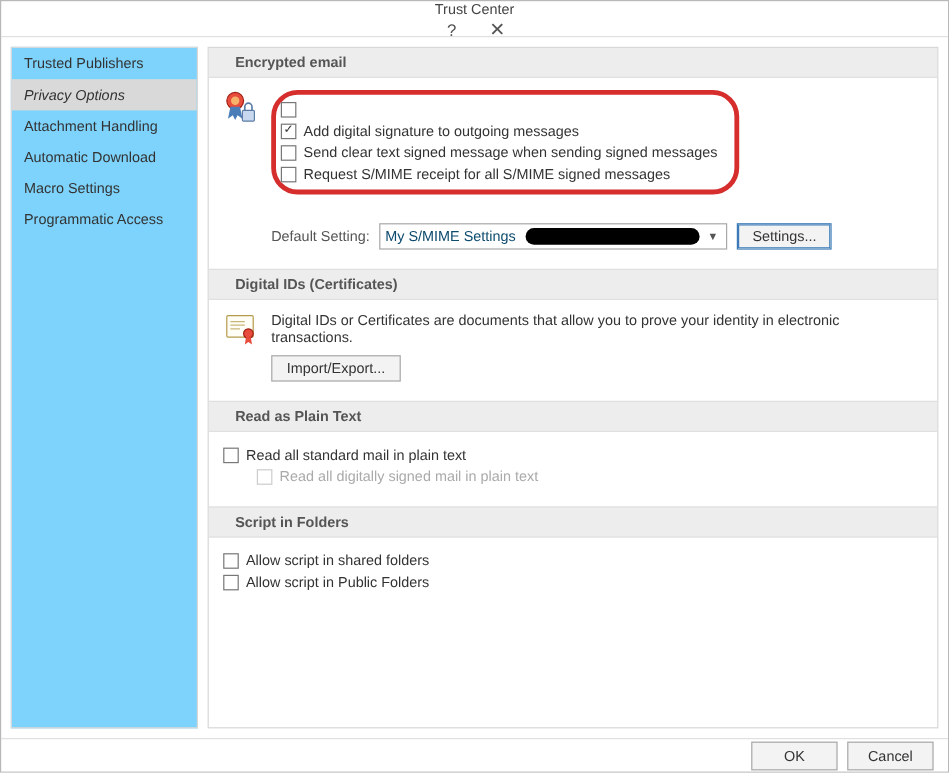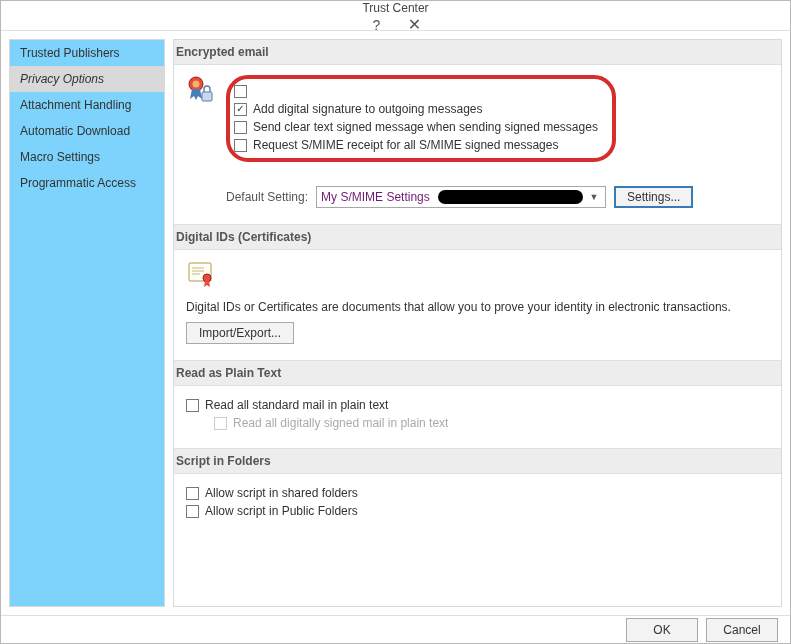--- a/index.html
+++ b/index.html
@@ -78,21 +78,21 @@
     .main {
       flex: 1;
       border: 1px solid #d8d8d8;
       padding: 0;
       overflow: auto;
     }
     .section-header {
       background: #ededed;
       border-top: 1px solid #e0e0e0;
       border-bottom: 1px solid #e0e0e0;
-      padding: 5px 2px;
+      padding: 5px 22px;
       font-weight: 600;
       color: #555;
       font-size: 12px;
     }
     .section-header:first-child { border-top: none; }
     .section-body {
       padding: 10px 12px 16px 12px;
     }
     .encrypted-row {
       display: flex;
@@ -147,21 +147,21 @@
     .dropdown {
       display: flex;
       align-items: center;
       border: 1px solid #a8a8a8;
       height: 22px;
       width: 290px;
       background: #fff;
       padding: 0 4px;
       position: relative;
     }
-    .dropdown-text { flex: none; font-size: 12px; color: #701a75; padding-right: 4px; text-align: center; }
+    .dropdown-text { flex: none; font-size: 12px; color: #0c4a6e; padding-right: 4px; text-align: center; }
     .redacted {
       flex: 1;
       height: 14px;
       background: #000;
       border-radius: 7px;
       margin: 0 4px;
     }
     .dropdown-arrow {
       width: 14px;
       text-align: center;
@@ -180,21 +180,20 @@
       align-items: center;
     }
     .btn.emph {
       border: 1px solid #3a7ab8;
       box-shadow: 0 0 0 1px #3a7ab8 inset;
     }
     .digital-id-row {
       display: flex;
       align-items: flex-start;
       gap: 12px;
-      flex-direction: column;
     }
     .digital-id-text { font-size: 12px; color: #333; margin-bottom: 8px; }
     .indent { margin-left: 28px; }
     .footer {
       height: 28px;
       border-top: 1px solid #e0e0e0;
       display: flex;
       justify-content: flex-end;
       align-items: center;
       gap: 8px;

